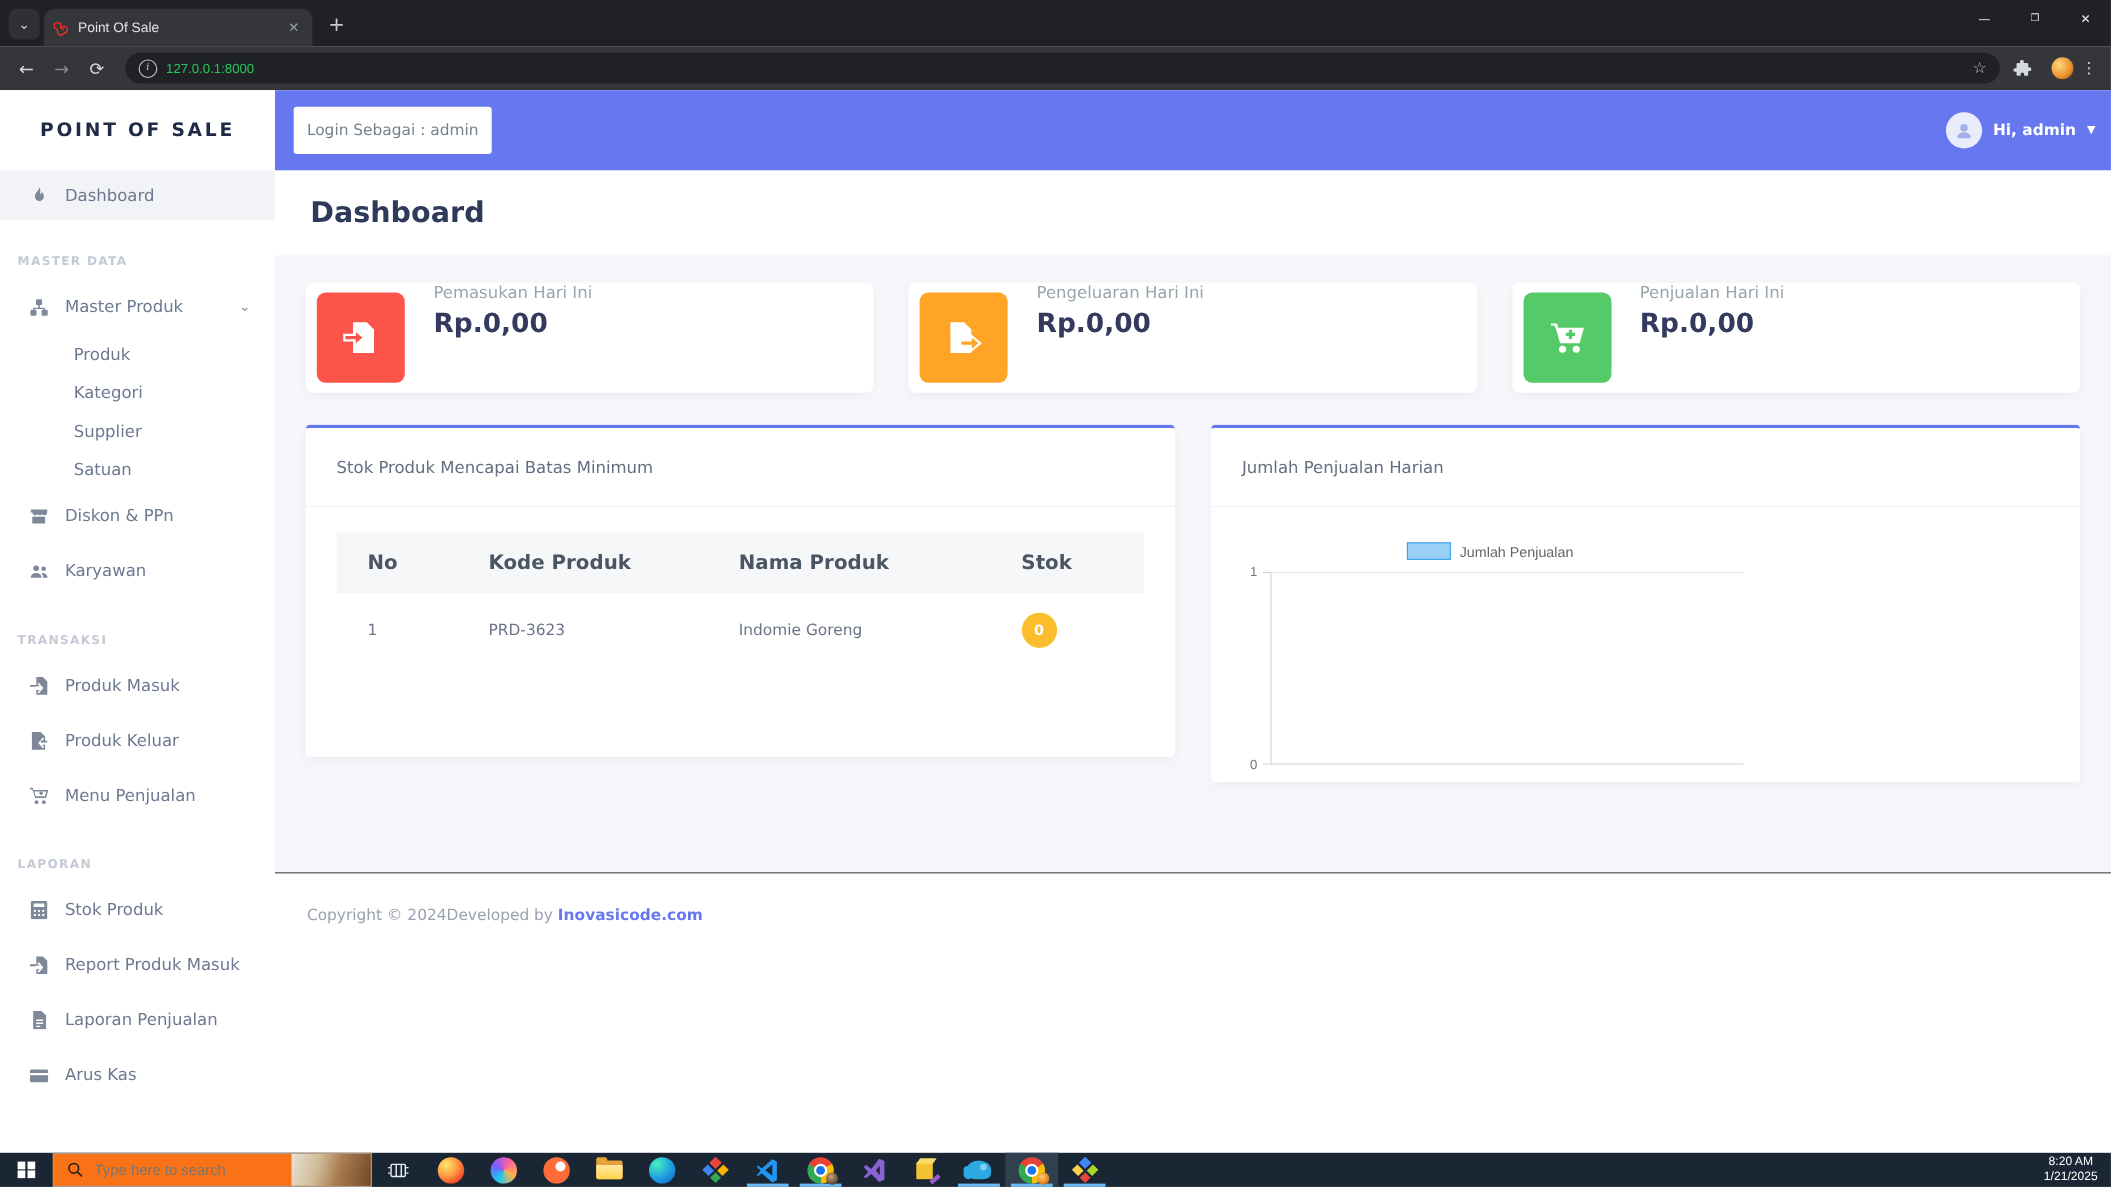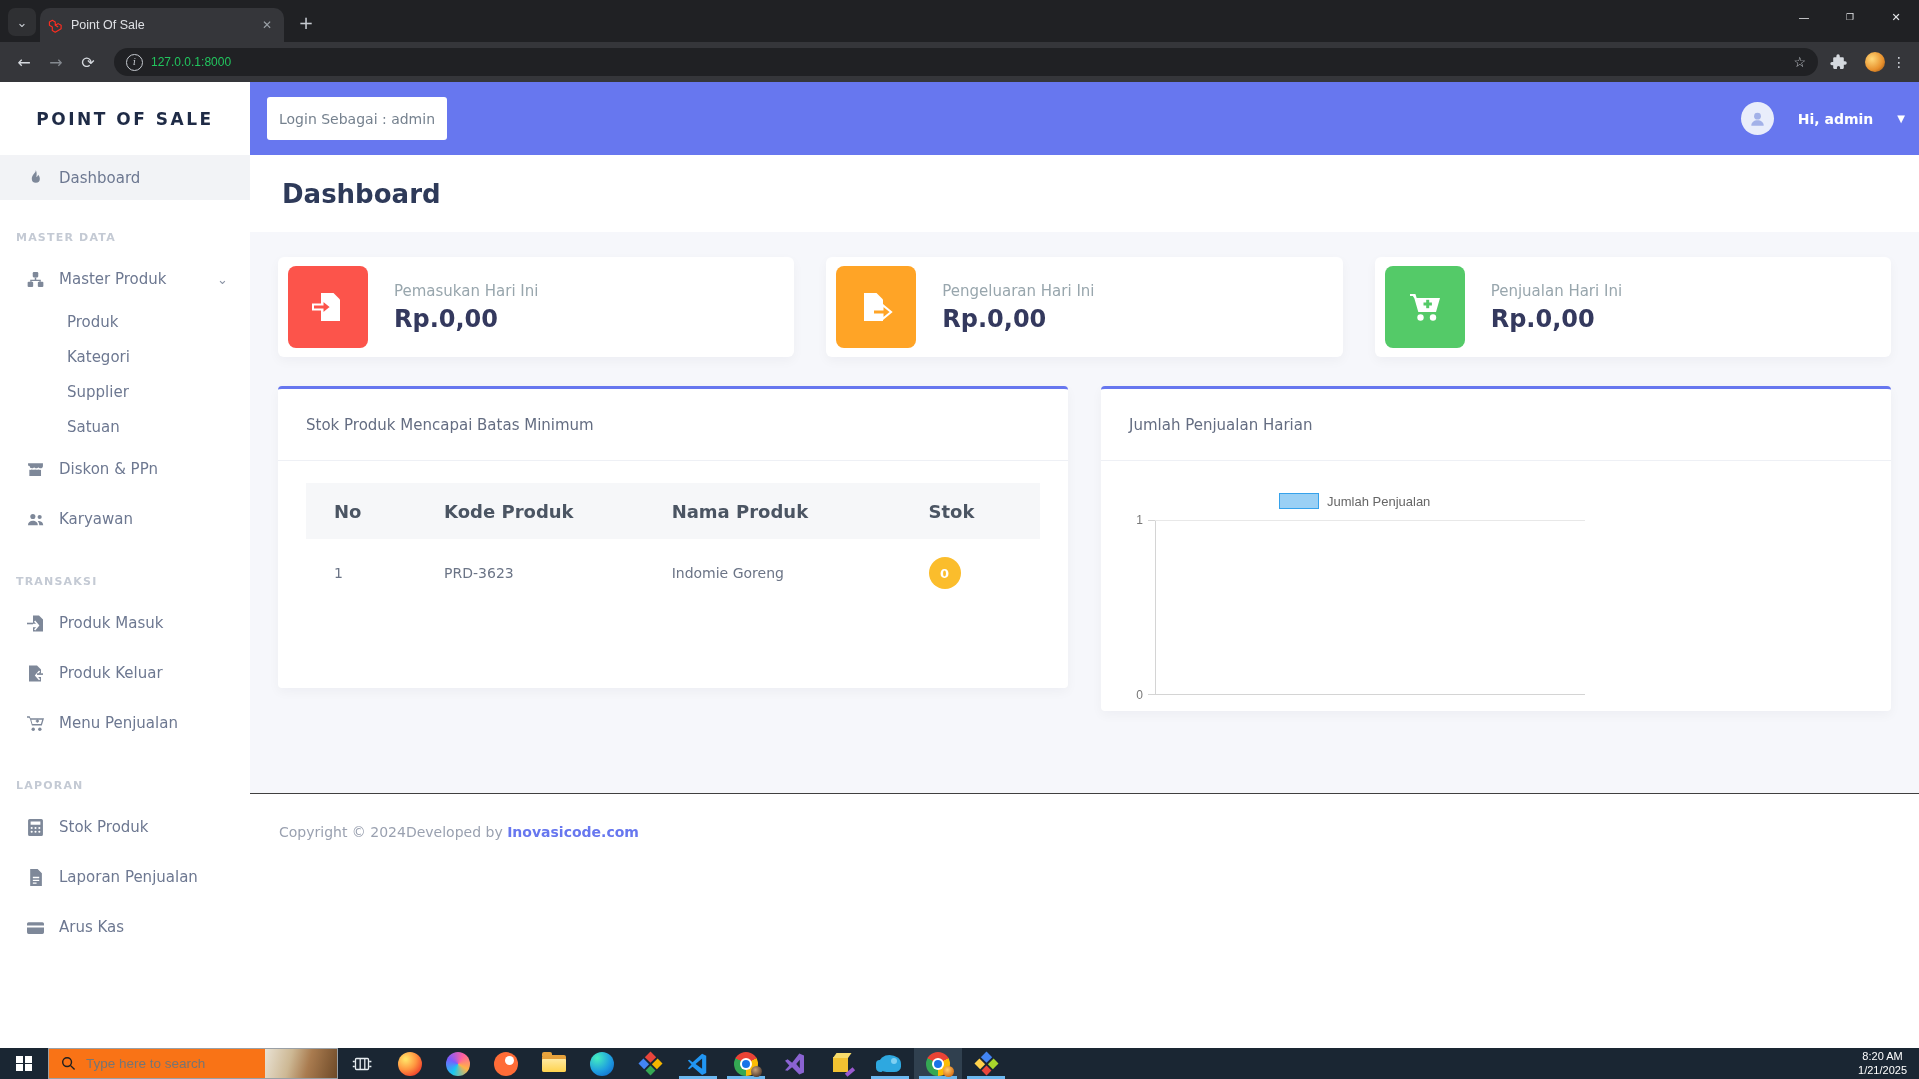--- a/index.html
+++ b/index.html
@@ -41,31 +41,31 @@
   .s-item.active{background:#f2f3f6;height:45px;}
   .s-section{height:44px;display:flex;align-items:flex-end;padding:0 0 10px 16px;font-size:11px;
     font-weight:bold;letter-spacing:1.2px;color:#c4cad4;}
   .s-sub{height:35px;display:flex;align-items:center;padding-left:67px;color:#6d7891;font-size:15px;}
   .s-caret{position:absolute;right:22px;color:#8b94a5;font-size:13px;}
   
   .main{flex:1;display:flex;flex-direction:column;background:#f6f7fb;}
   .topbar{height:73px;background:#6777ef;display:flex;align-items:center;flex:none;}
   .login-box{margin-left:17px;width:180px;height:43px;background:#fff;border-radius:3px;
     display:flex;align-items:center;justify-content:center;font-size:14px;color:#75818e;}
-  .user{margin-left:auto;display:flex;align-items:center;gap:24px;padding-right:14px;}
+  .user{margin-left:auto;display:flex;align-items:center;gap:10px;padding-right:14px;}
   .avatar{width:33px;height:33px;border-radius:50%;background:#e9edfb;display:flex;
     align-items:center;justify-content:center;color:#a3b1e8;}
   .user-name{color:#fff;font-size:14px;font-weight:600;}
   .user-caret{color:#fff;font-size:10px;}
   .heading{height:77px;background:#fff;display:flex;align-items:center;padding-left:32px;flex:none;}
   .heading h1{margin:0;font-size:26px;font-weight:bold;color:#2e3a59;}
   .content{height:561px;padding:0 28px;flex:none;box-sizing:border-box;}
   .cards{display:grid;grid-template-columns:1fr 1fr 1fr;gap:32px;margin-top:25px;}
   .card{background:#fff;border-radius:6px;height:100px;box-shadow:0 4px 12px rgba(20,30,60,.04);
-    display:flex;align-items:center;padding:0;}
+    display:flex;align-items:flex-start;padding:0;}
   .card-ic{width:80px;height:82px;border-radius:8px;margin:9px 0 9px 10px;display:flex;
     align-items:center;justify-content:center;flex:none;}
   .card-ic.red{background:#fc544b;} .card-ic.orange{background:#ffa426;} .card-ic.green{background:#54ca68;}
   .card-txt{margin-left:26px;}
   .card-label{font-size:15px;color:#98a6ad;margin-bottom:5px;}
   .card-value{font-size:24px;font-weight:bold;color:#34395e;}
   .panels{display:grid;grid-template-columns:1fr 1fr;gap:33px;margin-top:29px;align-items:start;}
   .panel{background:#fff;border-top:3px solid #6777ef;border-radius:4px;
     box-shadow:0 4px 12px rgba(20,30,60,.04);box-sizing:border-box;}
   .panel-hd{height:71px;display:flex;align-items:center;padding-left:28px;font-size:15px;
@@ -320,20 +320,26 @@
       </div>
       <div class="s-section">LAPORAN</div>
       <div class="s-item">
         <svg class="ic">
             <use href="#i-calc"></use>
           </svg>
         <span>Stok Produk</span>
       </div>
       <div class="s-item">
         <svg class="ic">
+            <use href="#i-file-import"></use>
+          </svg>
+        <span>Report Produk Masuk</span>
+      </div>
+      <div class="s-item">
+        <svg class="ic">
             <use href="#i-file-text"></use>
           </svg>
         <span>Laporan Penjualan</span>
       </div>
       <div class="s-item">
         <svg class="ic">
             <use href="#i-wallet"></use>
           </svg>
         <span>Arus Kas</span>
       </div>

